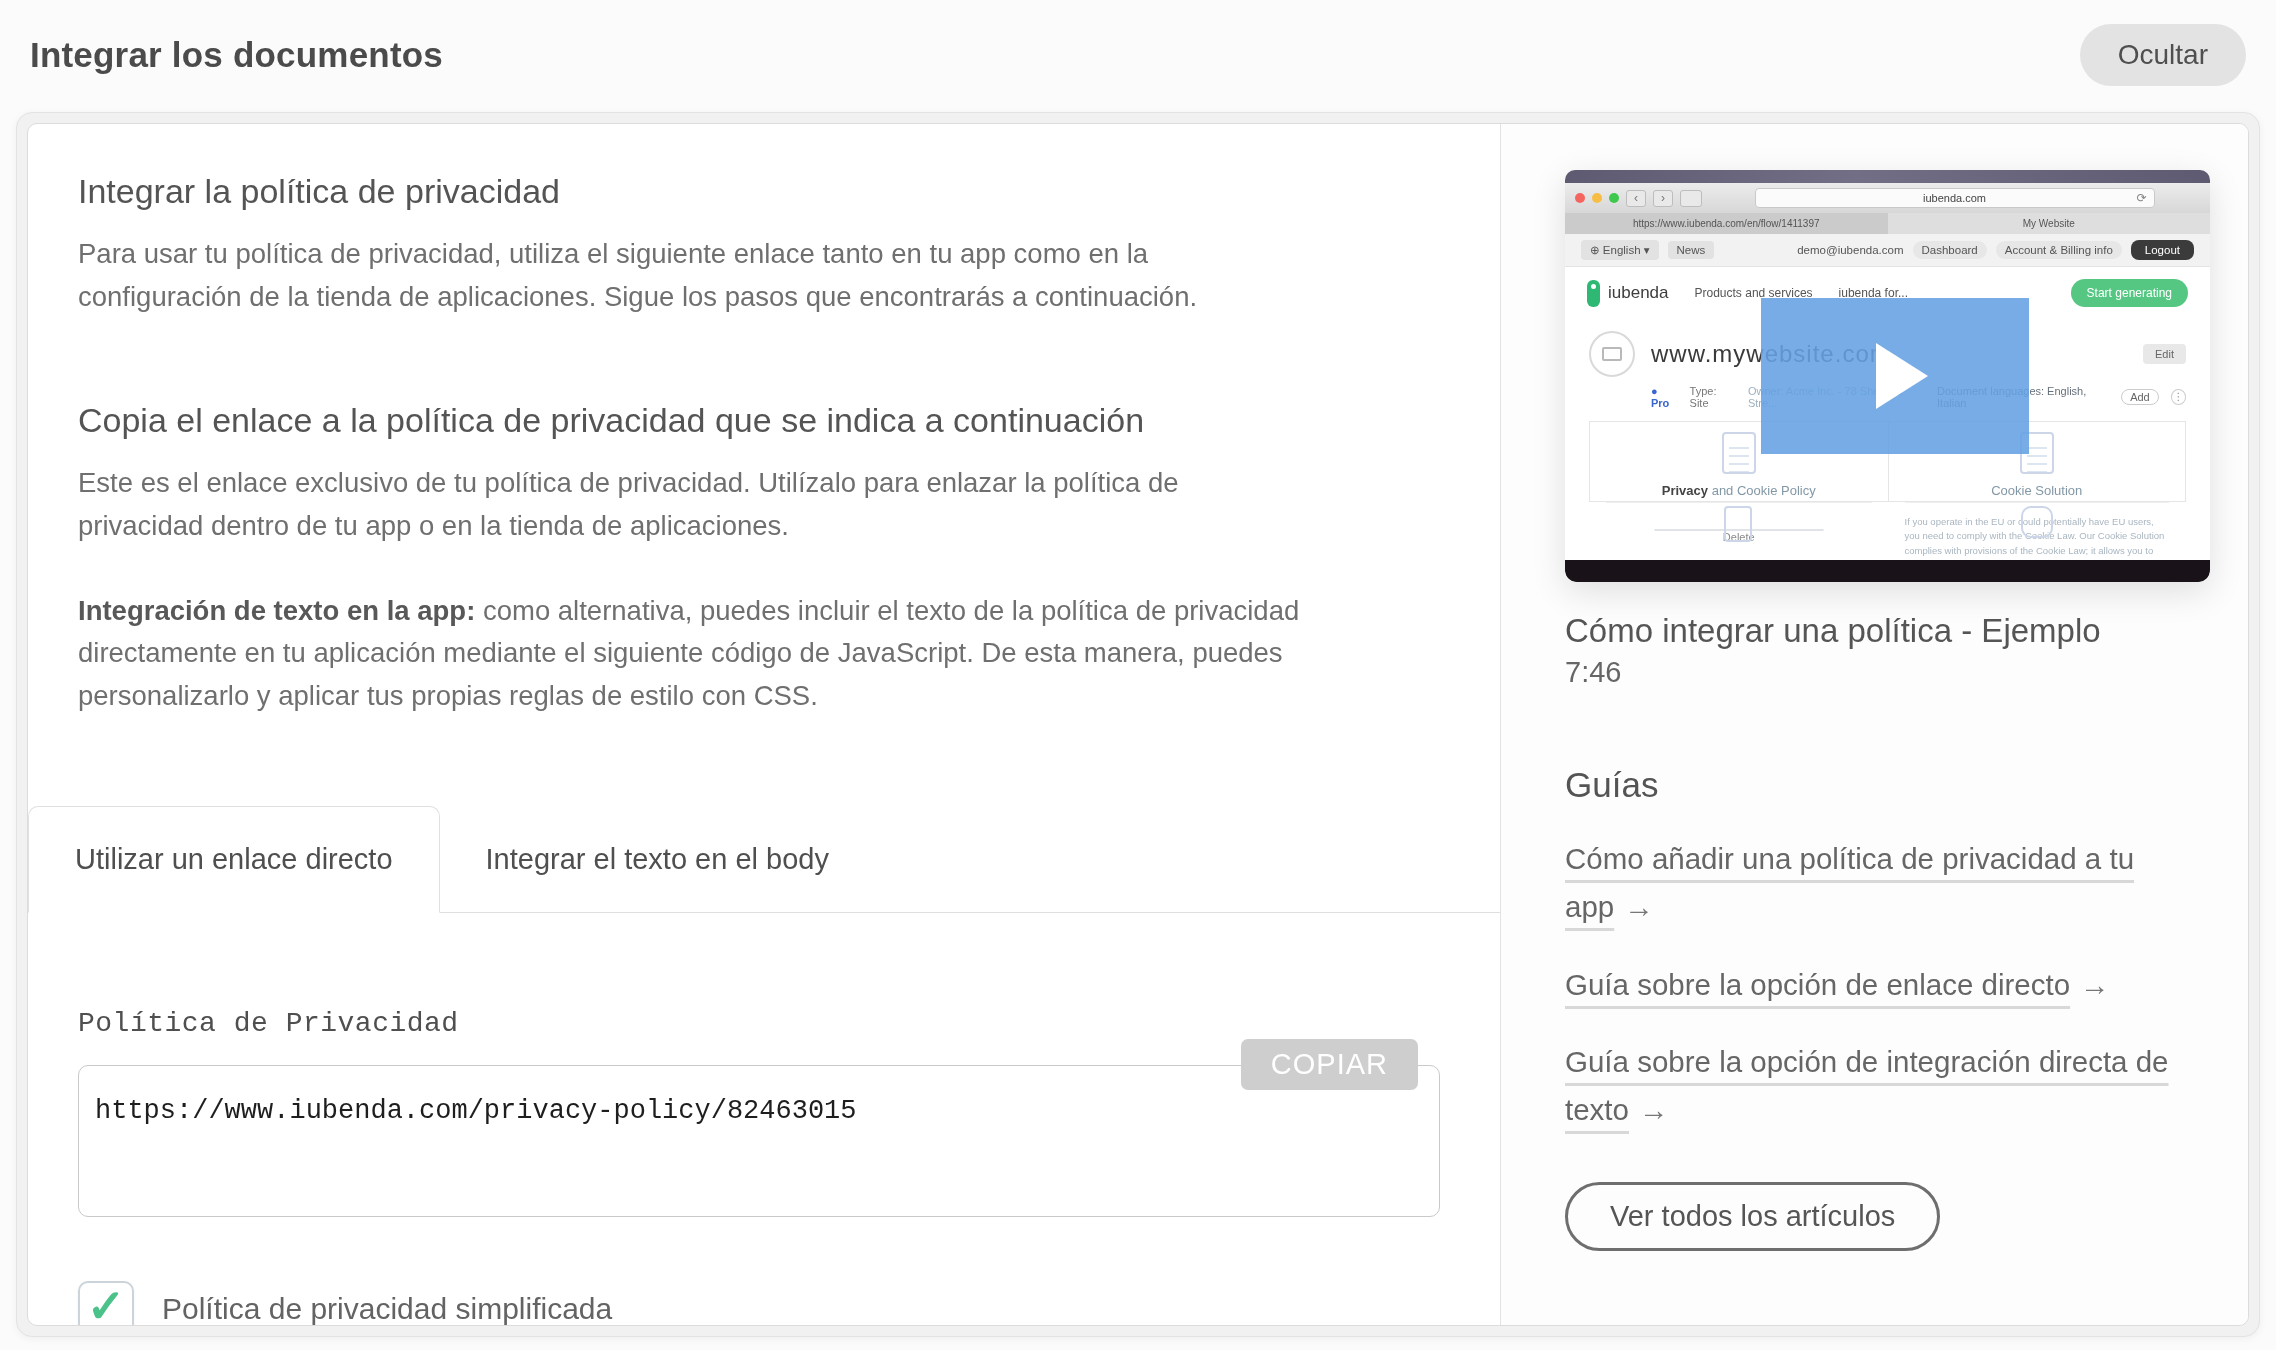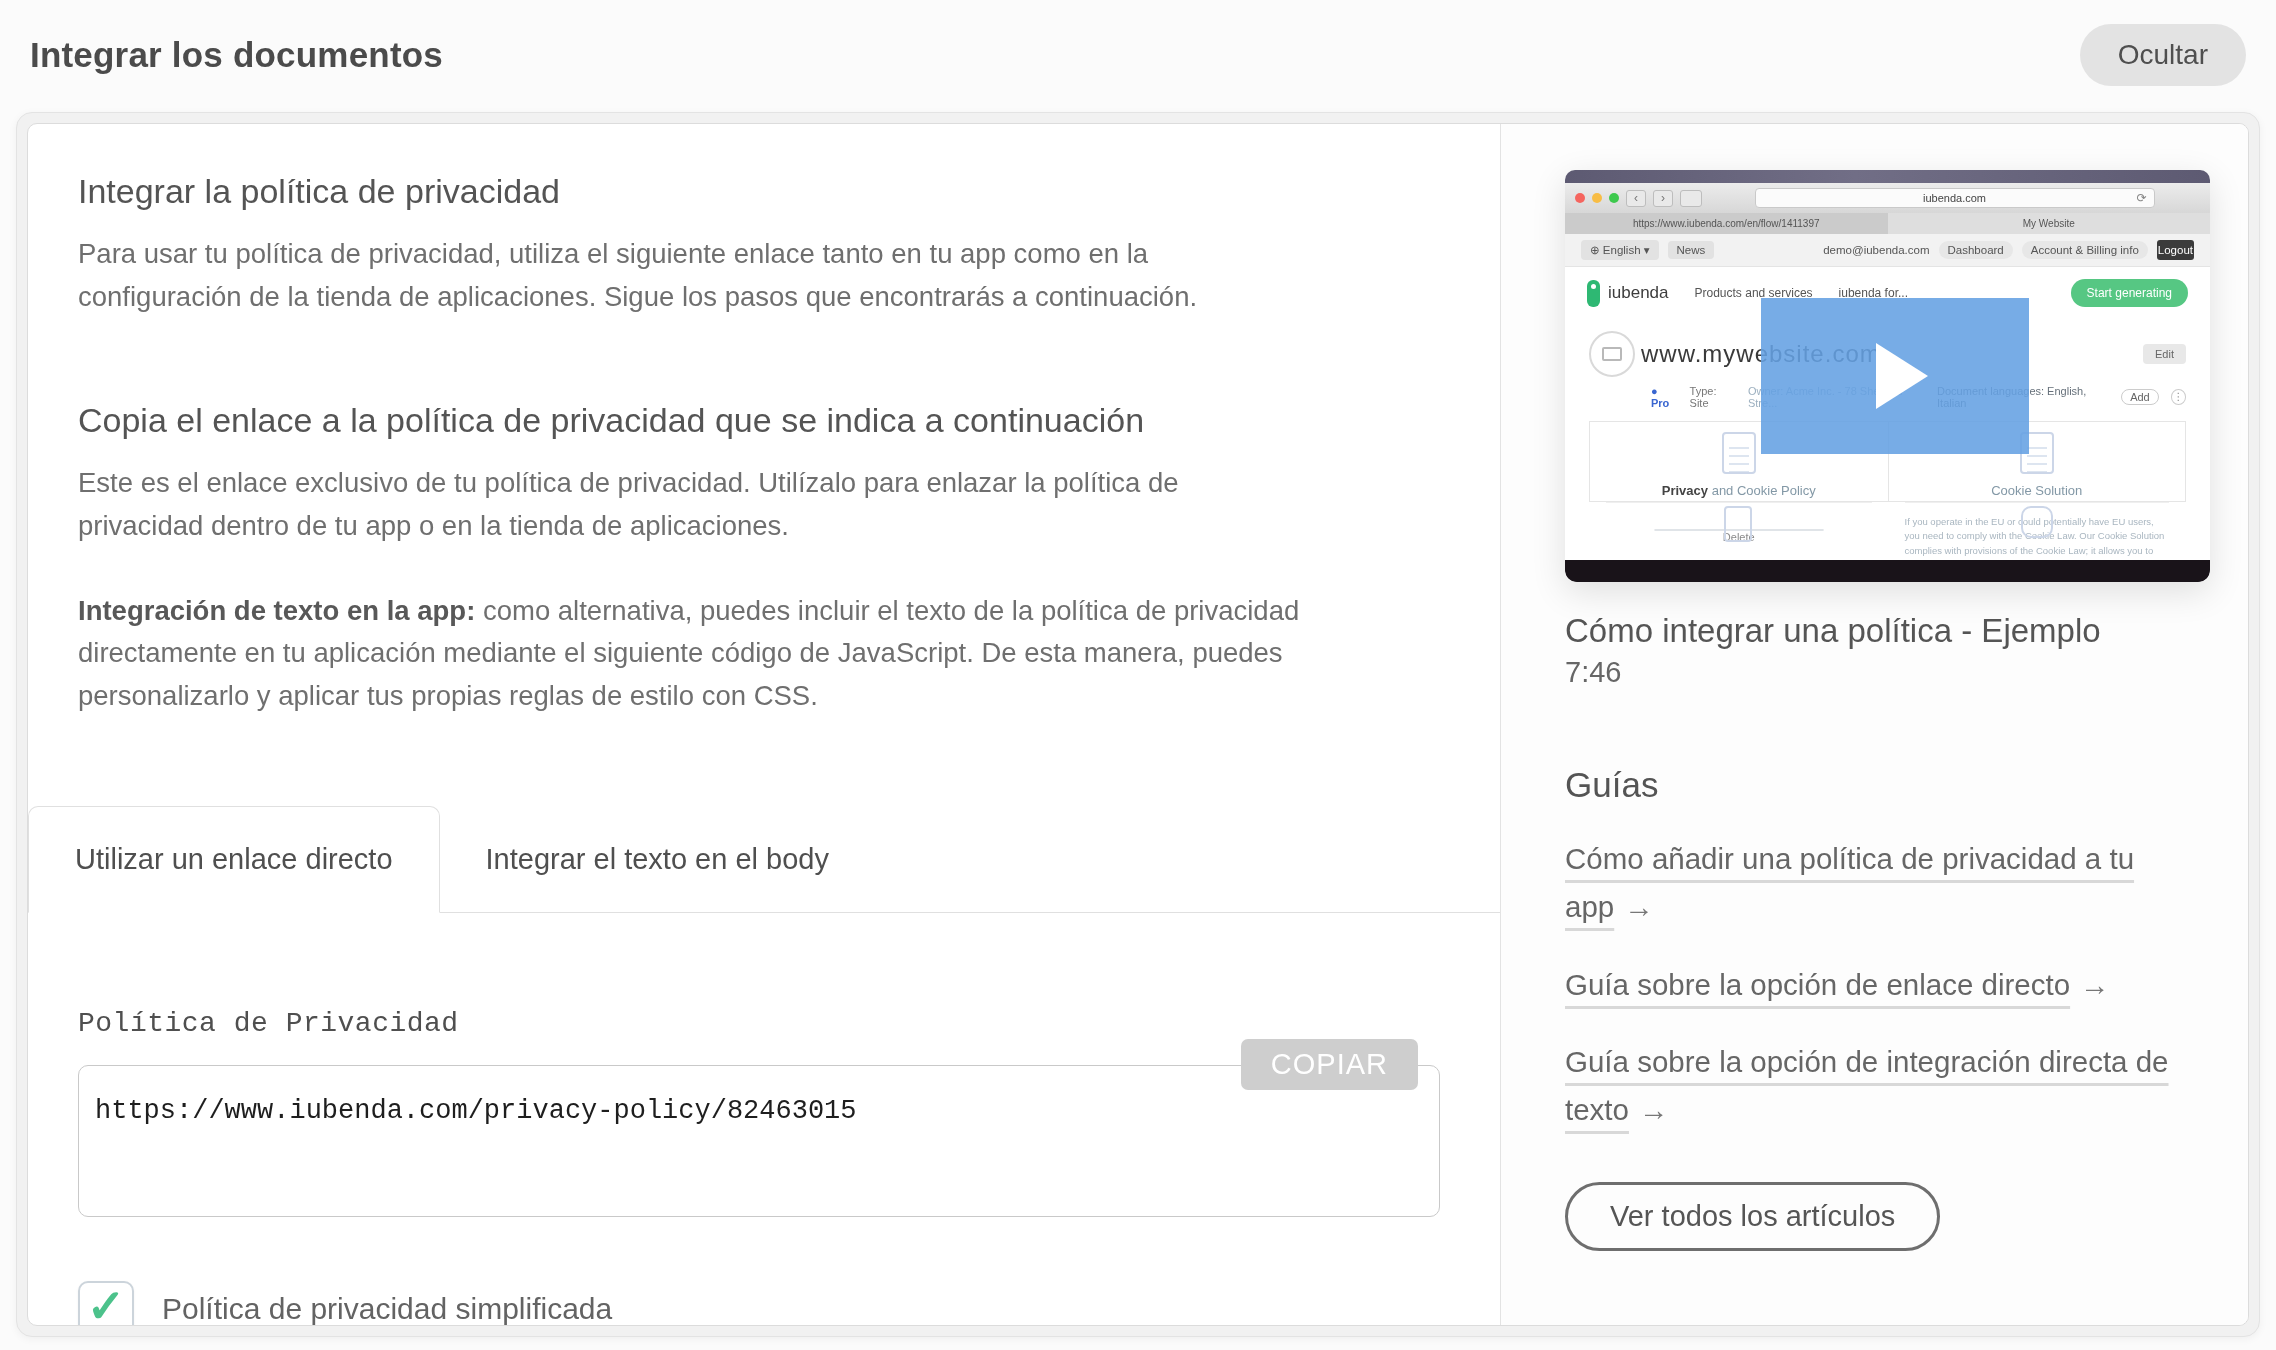--- a/index.html
+++ b/index.html
@@ -90,31 +90,31 @@
     background: #fbfbfb; border: 1px solid #c9c9c9; border-radius: 4px;
     font-size: 11px; color: #444; display: flex; align-items: center; justify-content: center;
   }
   .v-refresh { position: absolute; right: 7px; color: #888; font-size: 12px; }
   .v-tabstrip { height: 21px; background: #bfbfbf; display: flex; font-size: 10px; color: #555; flex: none; }
   .v-tab1 { width: 50%; background: #cbcbcb; display: flex; align-items: center; justify-content: center; overflow: hidden; white-space: nowrap; }
   .v-tab2 { width: 50%; background: #dedede; display: flex; align-items: center; justify-content: center; }
   .v-toolbar { height: 33px; background: #f2f2f2; border-bottom: 1px solid #e4e4e4; display: flex; align-items: center; gap: 9px; padding: 0 16px; font-size: 11.5px; color: #555; flex: none; }
   .v-pill { background: #e2e2e2; border-radius: 4px; padding: 3px 9px; }
   .v-pill.round { border-radius: 12px; background: #e7e7e7; }
-  .v-logout { background: #3b3b3b; color: #fff; border-radius: 3px; padding: 4px 1px; }
+  .v-logout { background: #3b3b3b; color: #fff; border-radius: 8px; padding: 4px 14px; }
   .spacer { flex: 1; }
   .v-nav { height: 52px; background: #fff; display: flex; align-items: center; gap: 26px; padding: 0 22px; flex: none; }
   .v-logo { display: flex; align-items: center; gap: 8px; }
   .v-logomark { width: 13px; height: 27px; background: #2eb873; border-radius: 6px; position: relative; }
   .v-logomark::after { content: ""; position: absolute; top: 4px; left: 4px; width: 5px; height: 5px; border-radius: 50%; background: #fff; }
   .v-logotext { font-size: 17px; color: #3d3d3d; }
   .v-navlink { font-size: 12px; color: #555; }
   .v-cta { margin-left: auto; background: #56c783; color: #fff; font-size: 12px; padding: 7px 16px; border-radius: 16px; }
   .v-page { flex: 1; background: #fff; padding: 12px 24px 0; display: flex; flex-direction: column; min-height: 0; }
-  .v-siterow { display: flex; align-items: center; gap: 6px; }
+  .v-siterow { display: flex; align-items: center; gap: 16px; }
   .v-monitor { width: 46px; height: 46px; border: 2px solid #d9d9d9; border-radius: 50%; display: flex; align-items: center; justify-content: center; flex: none; }
   .v-monitor-screen { width: 20px; height: 14px; border: 2px solid #b9b9b9; border-radius: 2px; }
   .v-domain { font-size: 24px; color: #3a3a3a; letter-spacing: 1px; }
   .v-edit { margin-left: auto; background: #e8e8e8; color: #666; font-size: 11px; padding: 4px 12px; border-radius: 4px; }
   .v-metarow { display: flex; align-items: center; gap: 12px; font-size: 11px; margin-top: 8px; padding-left: 62px; color: #777; }
   .v-pro { color: #3a66d0; font-weight: bold; }
   .v-owner { color: #9db0c0; }
   .v-langs { margin-left: auto; color: #66707a; }
   .v-add { border: 1px solid #ccc; border-radius: 9px; padding: 1px 8px; color: #666; background: #fff; }
   .v-more { width: 16px; height: 16px; border: 1px solid #ccc; border-radius: 50%; text-align: center; line-height: 14px; color: #888; font-size: 10px; }

